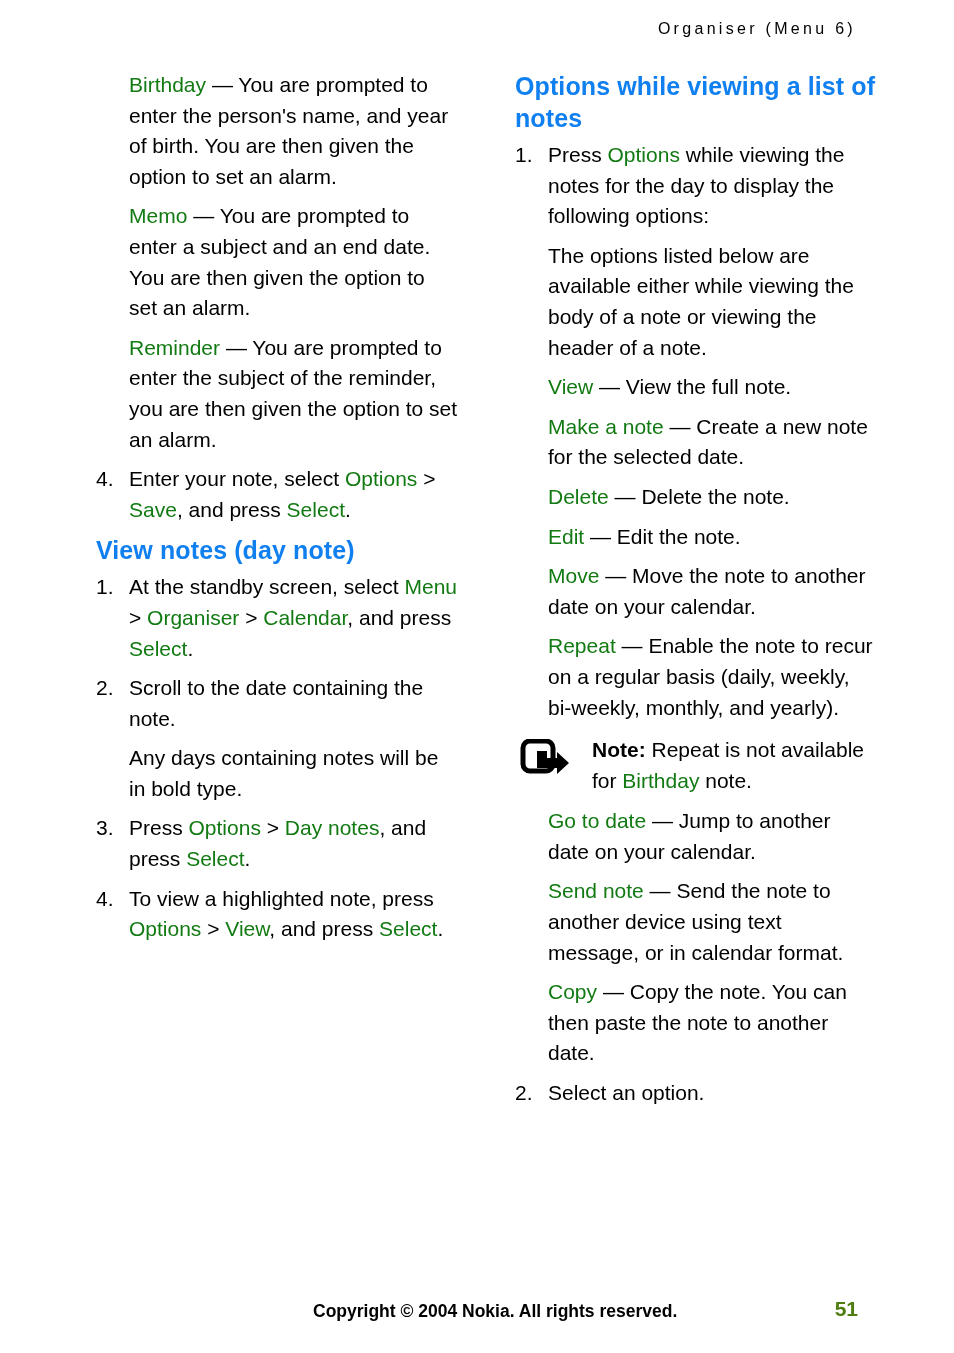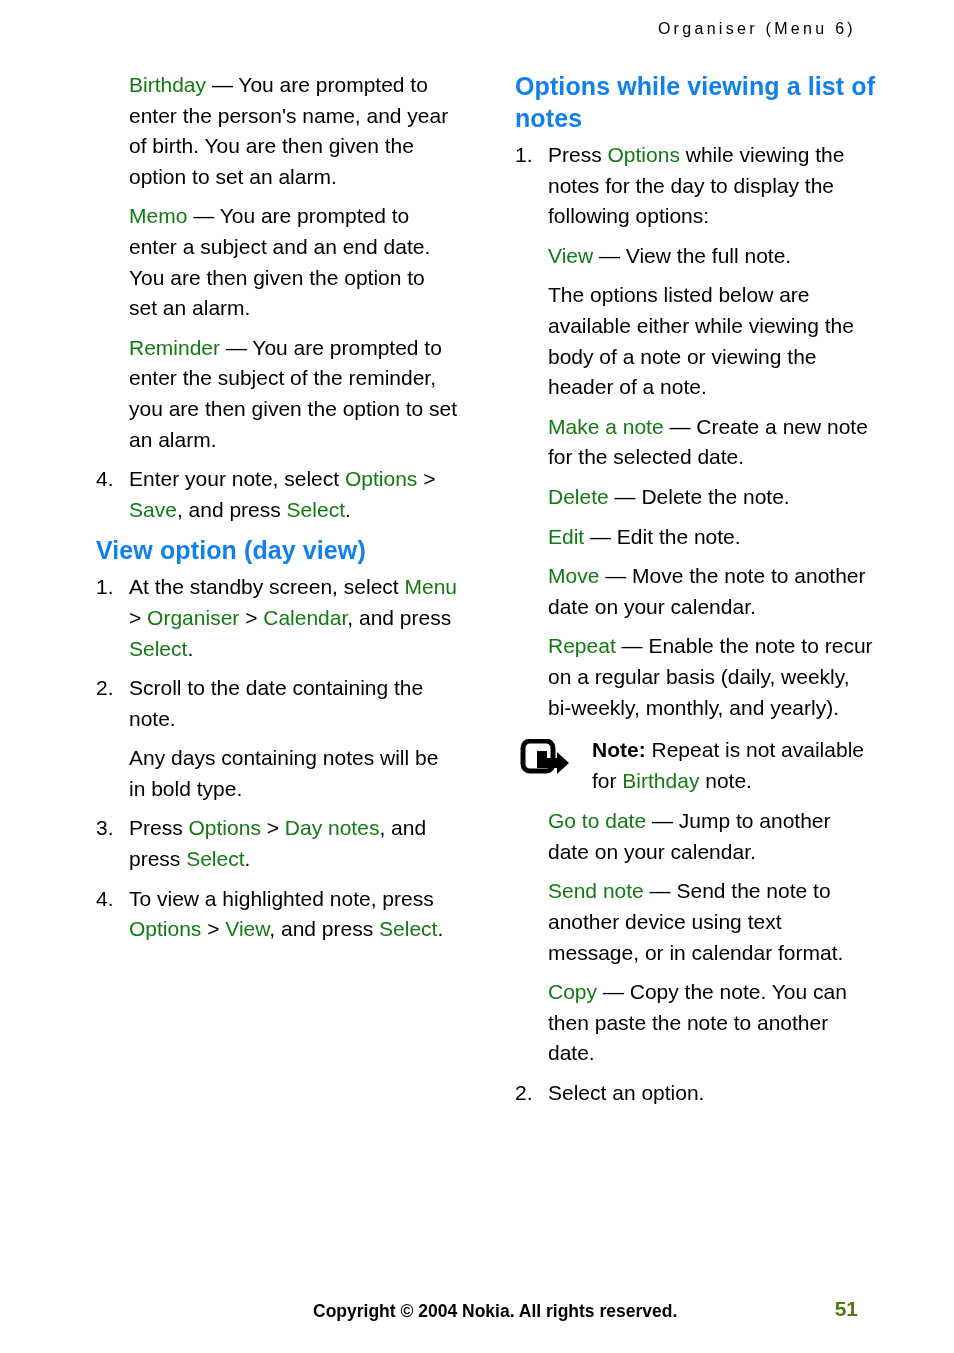--- a/index.html
+++ b/index.html
@@ -163,21 +163,21 @@
       <p class="para indent"><span class="g">Birthday</span> <span>— You are prompted to enter the person's name, and year of birth. You are then given the option to set an alarm.</span></p>
 
       <p class="para indent"><span class="g">Memo</span> <span>— You are prompted to enter a subject and an end date. You are then given the option to set an alarm.</span></p>
 
       <p class="para indent"><span class="g">Reminder</span> <span>— You are prompted to enter the subject of the reminder, you are then given the option to set an alarm.</span></p>
 
       <ul class="olist">
         <li><span class="num">4.</span><span>Enter your note, select </span><span class="g">Options</span><span> &gt; </span><span class="g">Save</span><span>, and press </span><span class="g">Select</span><span>.</span></li>
       </ul>
 
-      <h2 class="heading heading-gap-top">View option (day view)</h2>
+      <h2 class="heading heading-gap-top">View notes (day note)</h2>
 
 
       <ul class="olist">
 
         <li><span class="num">1.</span><span>At the standby screen, select </span><span class="g">Menu</span><span> &gt; </span><span class="g">Organiser</span><span> &gt; </span><span class="g">Calendar</span><span>, and press </span><span class="g">Select</span><span>.</span></li>
 
         <li><span class="num">2.</span><span>Scroll to the date containing the note.</span></li>
       </ul>
 
       <p class="para hang-body">Any days containing notes will be in bold type.</p>
@@ -192,23 +192,23 @@
     </div>
 
     <div class="col col-right">
 
       <h2 class="heading heading-gap-top-rt">Options while viewing a list of notes</h2>
 
       <ul class="olist">
         <li><span class="num">1.</span><span>Press </span><span class="g">Options</span><span> while viewing the notes for the day to display the following options:</span></li>
       </ul>
 
+      <p class="para hang-body">The options listed below are available either while viewing the body of a note or viewing the header of a note.</p>
+
       <p class="para indent"><span class="g">View</span> <span>— View the full note.</span></p>
-
-      <p class="para hang-body">The options listed below are available either while viewing the body of a note or viewing the header of a note.</p>
 
       <p class="para indent"><span class="g">Make a note</span> <span>— Create a new note for the selected date.</span></p>
 
       <p class="para indent"><span class="g">Delete</span> <span>— Delete the note.</span></p>
 
       <p class="para indent"><span class="g">Edit</span> <span>— Edit the note.</span></p>
 
       <p class="para indent"><span class="g">Move</span> <span>— Move the note to another date on your calendar.</span></p>
 
       <p class="para indent"><span class="g">Repeat</span> <span>— Enable the note to recur on a regular basis (daily, weekly, bi-weekly, monthly, and yearly).</span></p>

